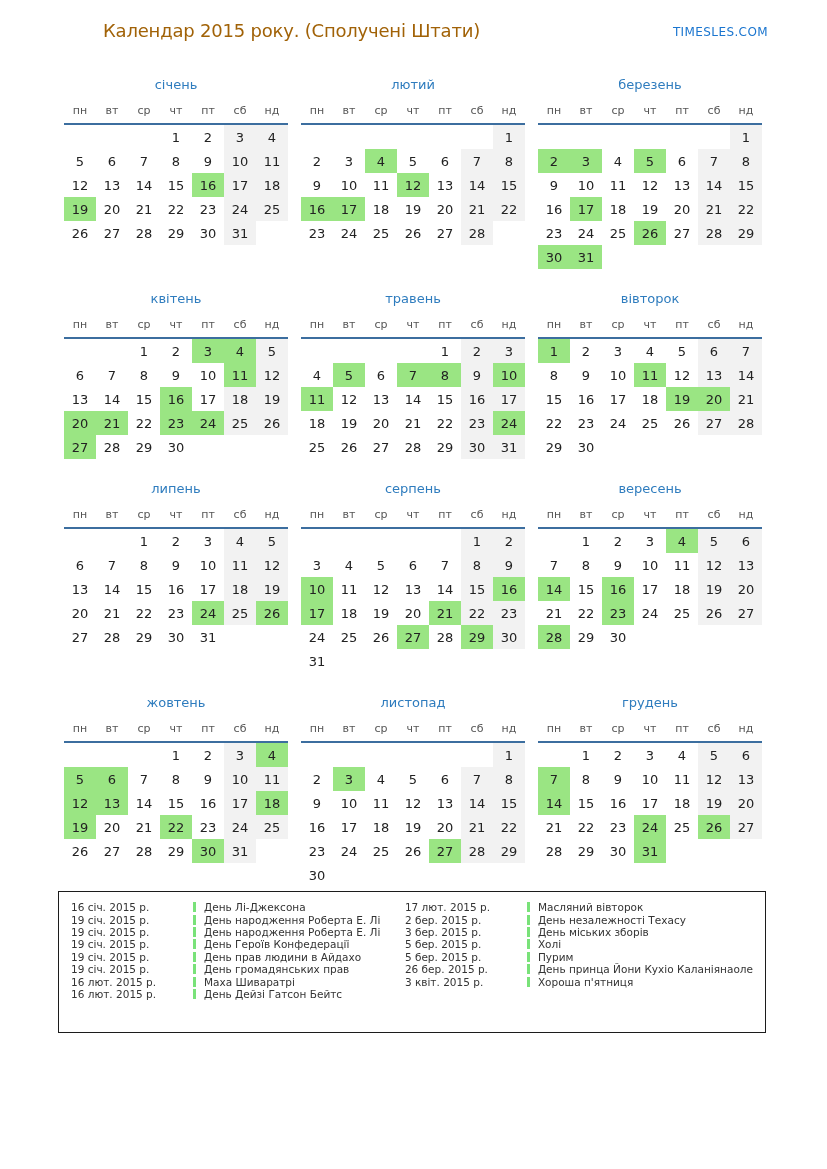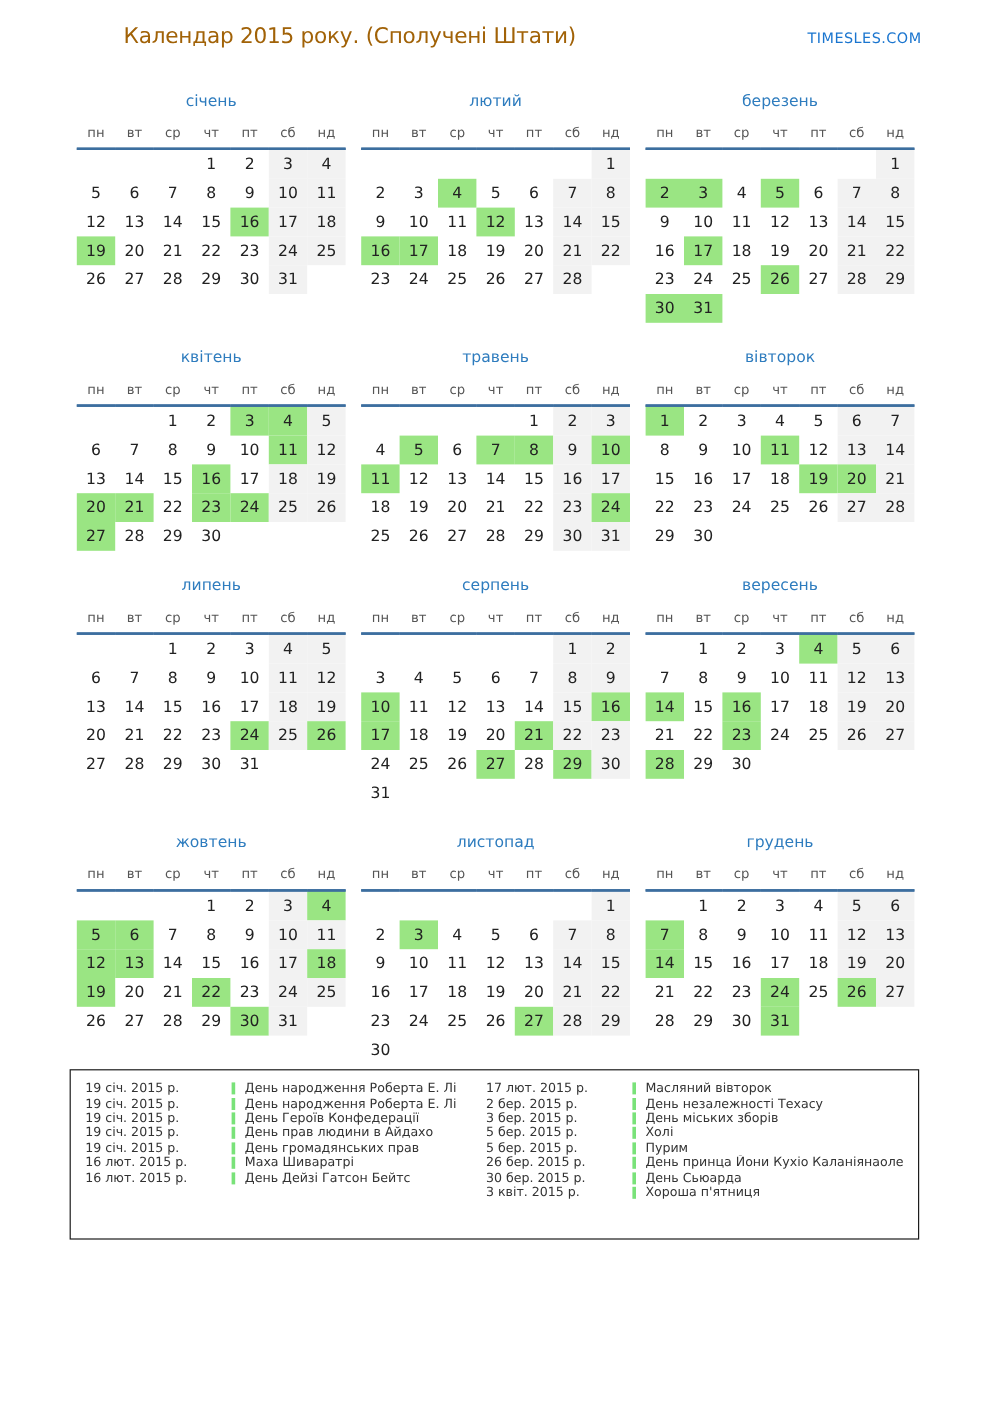--- a/index.html
+++ b/index.html
@@ -841,20 +841,25 @@
           </tbody>
         </table>
       </div>
     </div>
   </div>
 
 <div class="legend">
   <div class="legend-cols">
       <div class="legend-col">
         <div class="legend-item">
+          <span class="legend-date">16 січ. 2015 р.</span>
+          <span class="legend-marker"></span>
+          <span class="legend-name">День Лі-Джексона</span>
+        </div>
+        <div class="legend-item">
           <span class="legend-date">19 січ. 2015 р.</span>
           <span class="legend-marker"></span>
           <span class="legend-name">День народження Роберта Е. Лі</span>
         </div>
         <div class="legend-item">
           <span class="legend-date">19 січ. 2015 р.</span>
           <span class="legend-marker"></span>
           <span class="legend-name">День народження Роберта Е. Лі</span>
         </div>
         <div class="legend-item">
@@ -906,25 +911,20 @@
         </div>
         <div class="legend-item">
           <span class="legend-date">5 бер. 2015 р.</span>
           <span class="legend-marker"></span>
           <span class="legend-name">Пурим</span>
         </div>
         <div class="legend-item">
           <span class="legend-date">26 бер. 2015 р.</span>
           <span class="legend-marker"></span>
           <span class="legend-name">День принца Йони Кухіо Каланіянаоле</span>
-        </div>
-        <div class="legend-item">
-          <span class="legend-date">30 бер. 2015 р.</span>
-          <span class="legend-marker"></span>
-          <span class="legend-name">День Сьюарда</span>
         </div>
         <div class="legend-item">
           <span class="legend-date">3 квіт. 2015 р.</span>
           <span class="legend-marker"></span>
           <span class="legend-name">Хороша п'ятниця</span>
         </div>
       </div>
     </div>
 </div>
 

